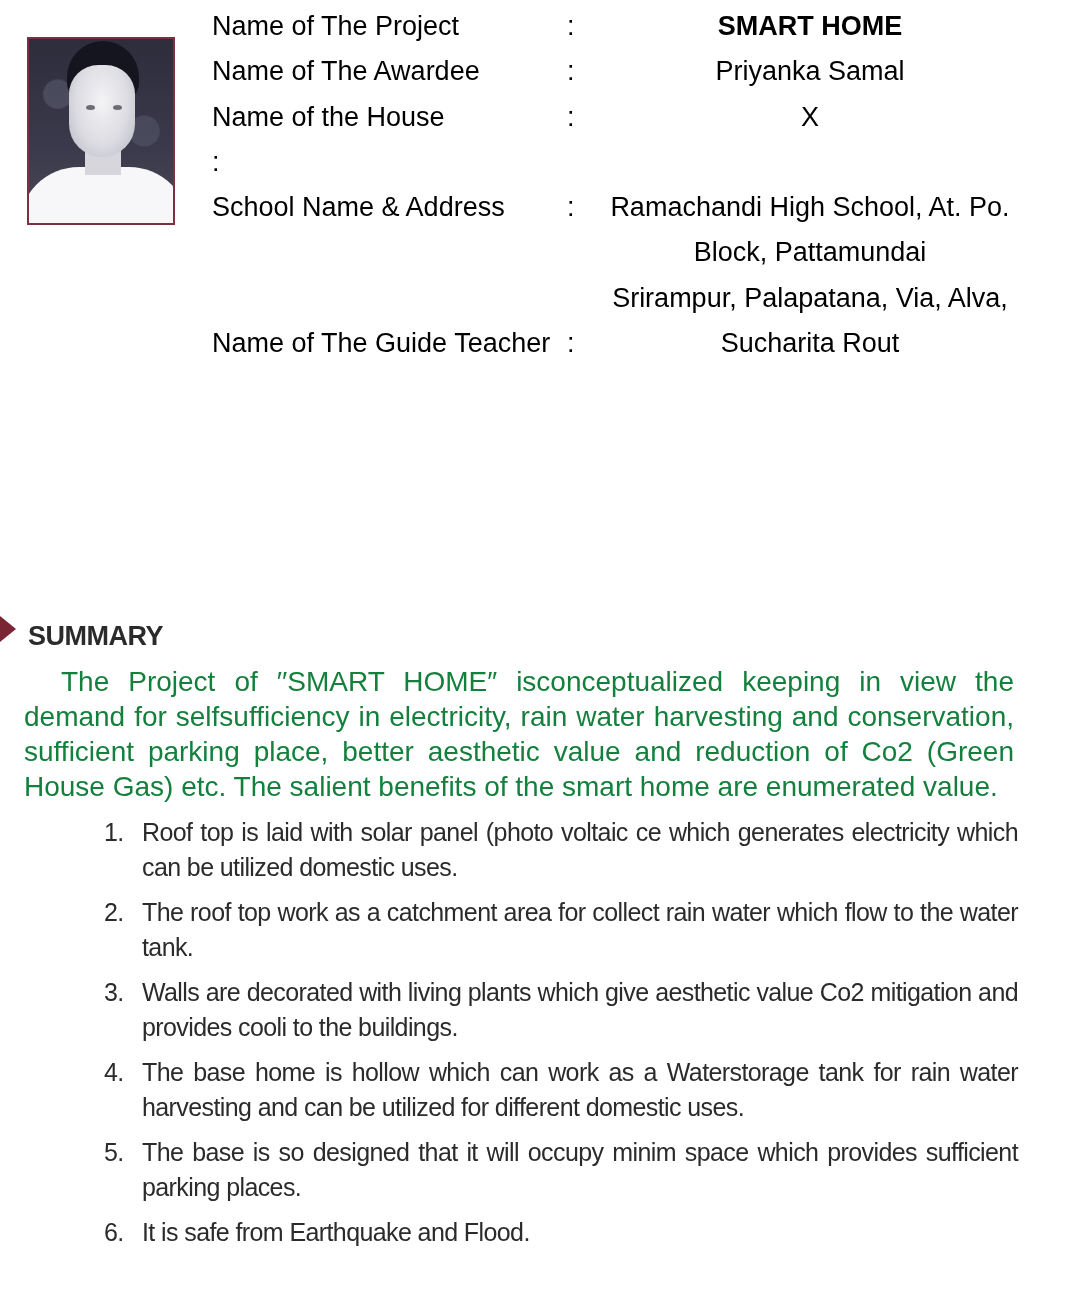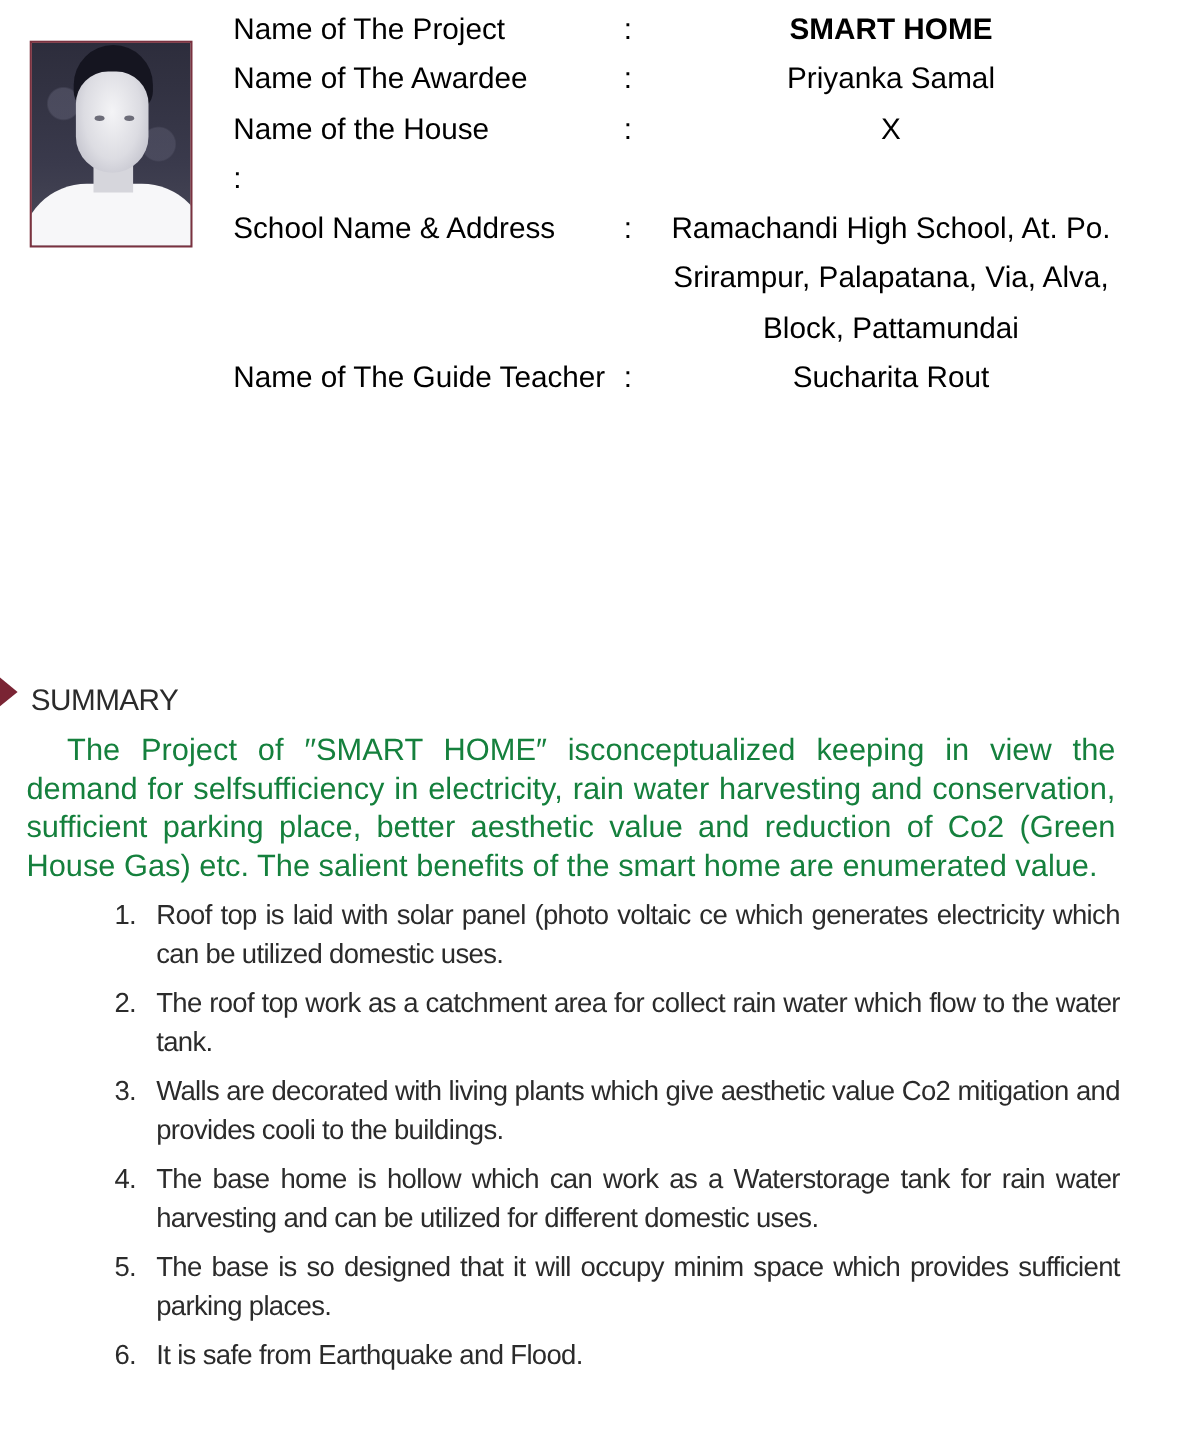--- a/index.html
+++ b/index.html
@@ -113,21 +113,21 @@
       width: 0; height: 0;
       border-top: 13px solid transparent;
       border-bottom: 13px solid transparent;
       border-left: 16px solid #7a2434;
     }
     .summary-heading {
       position: absolute;
       left: 28px;
       top: 621px;
       font-size: 27px;
-      font-weight: normal;
+      font-weight: bold;
       color: #2b2b2b;
       letter-spacing: -0.5px;
     }
     .summary-intro {
       position: absolute;
       left: 24px;
       top: 664px;
       width: 990px;
       font-size: 28px;
       line-height: 35px;
@@ -197,22 +197,22 @@
     </span>
   </div>
   <div class="info-row">
     <span class="info-colon">:</span>
   </div>
   <div class="info-row">
     <span class="info-label">School Name &amp; Address</span>
     <span class="info-colon">:</span>
     <span class="info-value">
       <span class="line">Ramachandi High School, At. Po.</span>
+      <span class="line">Block, Pattamundai</span>
       <span class="line">Srirampur, Palapatana, Via, Alva,</span>
-      <span class="line">Block, Pattamundai</span>
     </span>
   </div>
   <div class="info-row">
     <span class="info-label">Name of The Guide Teacher</span>
     <span class="info-colon">:</span>
     <span class="info-value">
       <span class="line">Sucharita Rout</span>
     </span>
   </div>
 </div>

